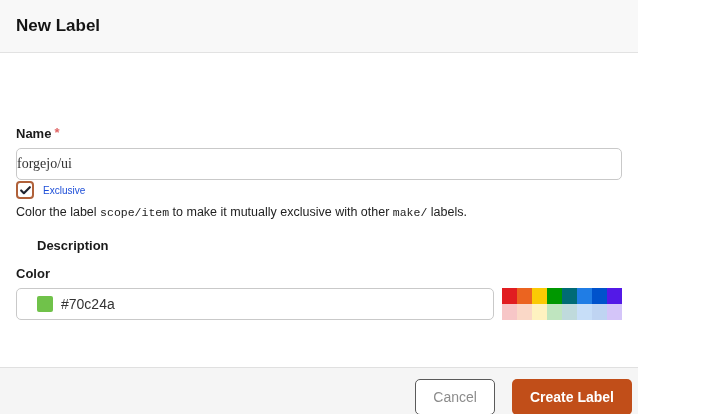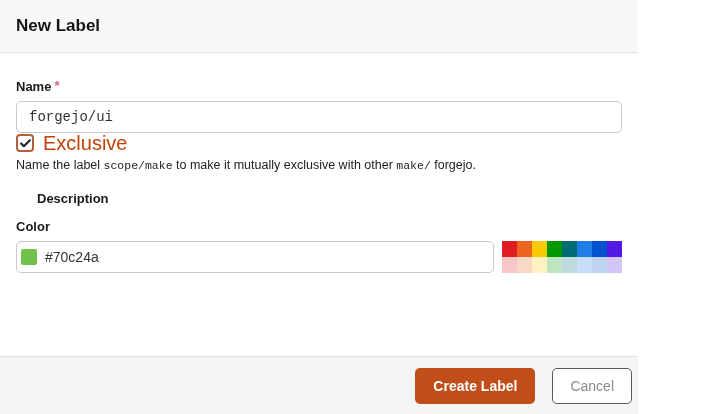--- a/index.html
+++ b/index.html
@@ -5,20 +5,21 @@
   * { margin:0; padding:0; box-sizing:border-box; }
   html,body { background:#fff; }
   .screen {
     width:638px; height:414px;
     background:#fff;
     font-family:"Liberation Sans", sans-serif;
     display:flex; flex-direction:column;
     overflow:hidden;
     position:relative;
     color:#1a1a1a;
+    gap:47px;
   }
   
   .dialog-header {
     background:#f8f8f8;
     border-bottom:1px solid #e2e2e2;
     height:53px;
     display:flex; align-items:center;
     padding:0 16px;
     flex:0 0 auto;
   }
@@ -29,52 +30,52 @@
 
   .field-label {
     font-size:13px; font-weight:bold; color:#1a1a1a;
     line-height:16px; margin-bottom:6px;
   }
   .required-asterisk { color:var(--asterisk,#e06565); font-weight:bold; margin-left:3px; position:relative; top:-1px; }
 
   .text-input {
     width:100%; height:32px;
     border:1px solid #c9c9c9; border-radius:5px;
-    padding:0 12px; font-size:14px; color:#333;
-    font-family:Liberation Mono, monospace;
+    padding:0 0; font-size:14px; color:#333;
+    font-family:Liberation Serif, serif;
     background:#fff; outline:none;
   }
   .text-input.focused { border-color:#55585e; }
 
   .name-block { margin-bottom:0; }
 
   
   .exclusive-row { display:flex; align-items:center; gap:9px; height:20px; }
   .checkbox-box {
     width:18px; height:18px; flex:0 0 auto;
     border:2px solid var(--checkbox-border,#b0613a);
     border-radius:4px; background:#fff;
     display:flex; align-items:center; justify-content:center;
     cursor:pointer;
   }
   .checkbox-box svg { display:block; }
-  .exclusive-label { font-size:20px; color:#c2410c; }
+  .exclusive-label { font-size:10px; color:#1d4ed8; }
   .help-text { font-size:12.5px; color:#222; margin-top:4px; line-height:16px; }
   .help-text code { font-family:"Liberation Mono", monospace; font-size:11.5px; color:#222; }
 
   .description-block { margin-top:17px;margin-left:21px; }
   .color-block { margin-top:12px; }
 
   
   .color-row { display:flex; align-items:flex-start; }
   .color-input-wrap {
     width:544px; height:32px;
     border:1px solid #c9c9c9; border-radius:5px;
     display:flex; align-items:center;
-    padding:0 4px; gap:8px; background:#fff;
+    padding:0 20px; gap:8px; background:#fff;
   }
   .color-swatch {
     width:16px; height:16px; border-radius:2px;
     background:var(--swatch,#70c24a); flex:0 0 auto;
   }
   .color-text-input {
     border:none; outline:none; flex:1 1 auto;
     font-size:14px; color:#333; height:100%;
     font-family:"Liberation Sans", sans-serif;
   }
@@ -131,21 +132,21 @@
 
     <div class="exclusive-row">
       <span class="checkbox-box">
         <svg width="13" height="13" viewBox="0 0 24 24" fill="none" stroke="#1f2430" stroke-width="4" stroke-linecap="round" stroke-linejoin="round">
           <polyline points="20 6 9 17 4 12"></polyline>
         </svg>
       </span>
       <span class="exclusive-label">Exclusive</span>
     </div>
     <div class="help-text">
-      <span>Name the label </span><code>scope/make</code><span> to make it mutually exclusive with other </span><code>make/</code><span> forgejo.</span>
+      <span>Color the label </span><code>scope/item</code><span> to make it mutually exclusive with other </span><code>make/</code><span> labels.</span>
     </div>
 
     <div class="description-block">
       <div class="field-label">Description</div>
     </div>
 
     <div class="color-block">
       <div class="field-label">Color</div>
       <div class="color-row">
         <div class="color-input-wrap">
@@ -169,17 +170,17 @@
             <div class="palette-swatch" style="background: rgb(199, 222, 248);"></div>
             <div class="palette-swatch" style="background: rgb(191, 212, 242);"></div>
             <div class="palette-swatch" style="background: rgb(212, 197, 249);"></div>
           </div>
       </div>
     </div>
 
   </div>
 
   <div class="dialog-footer">
+    <button class="btn btn-cancel">Cancel</button>
     <button class="btn btn-create">Create Label</button>
-    <button class="btn btn-cancel">Cancel</button>
   </div>
 
 </div>
 
 </body></html>

